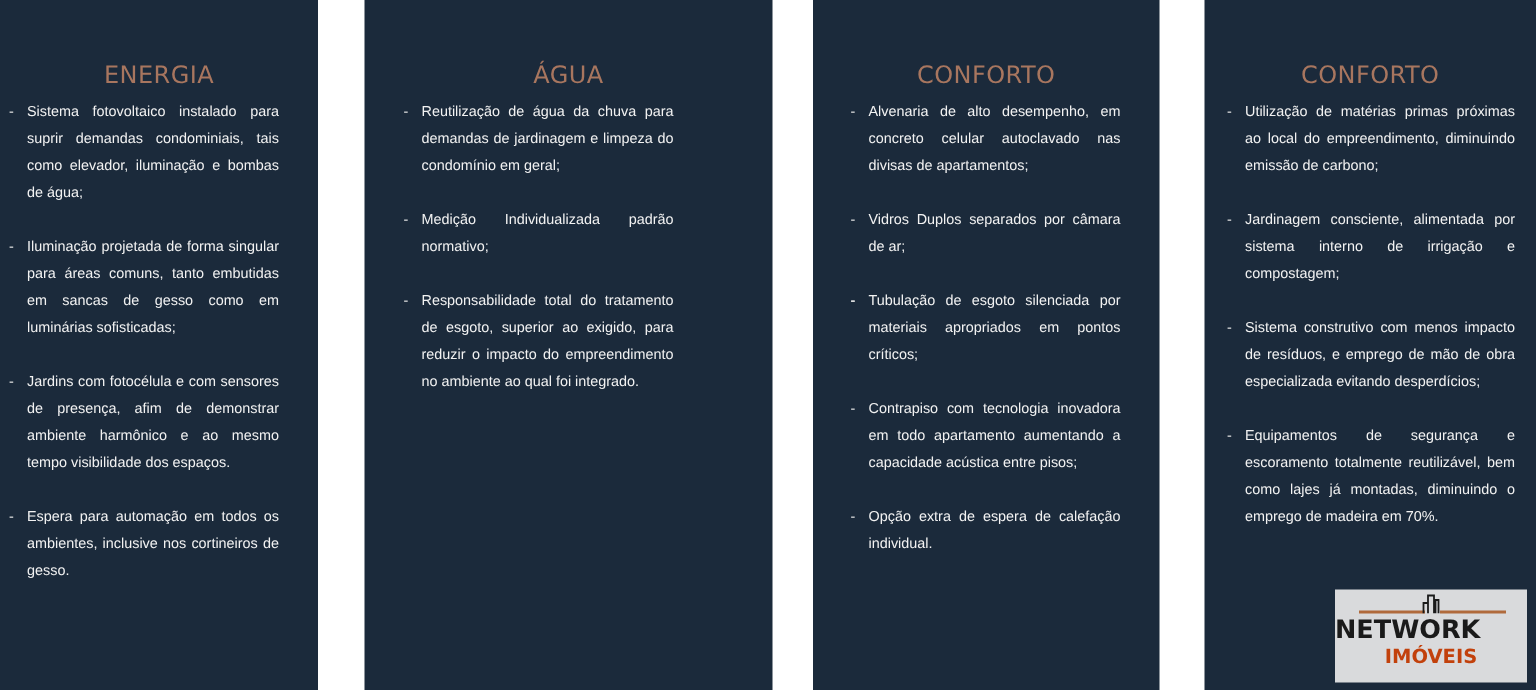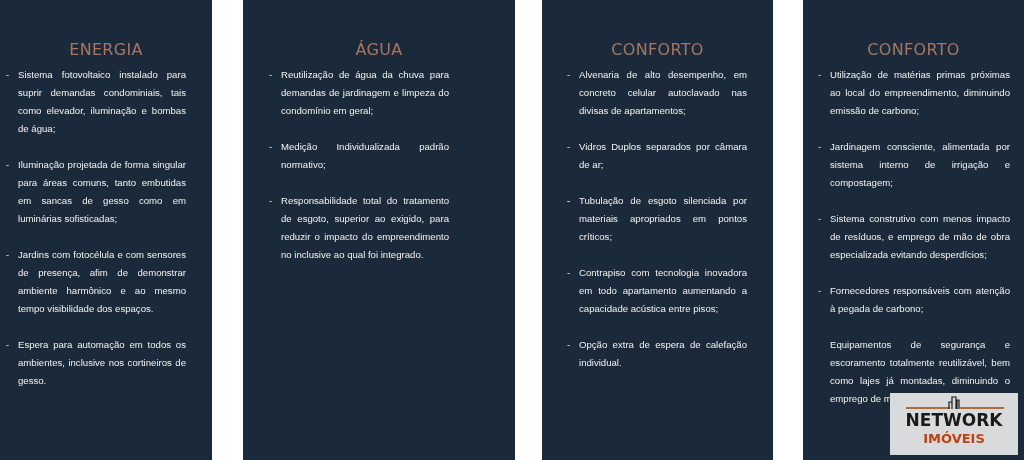--- a/index.html
+++ b/index.html
@@ -89,21 +89,21 @@
       left: 58px;
       top: 3px;
       width: 12px;
       height: 13px;
     }
     .logo-network {
       position: absolute;
       left: 0;
       right: 0;
       top: 17px;
-      text-align: center;
+      text-align: left;
       font-family: "DejaVu Sans", sans-serif;
       font-weight: bold;
       font-size: 17px;
       color: #1a1a1a;
       letter-spacing: 0px;
     }
     .logo-imoveis {
       position: absolute;
       left: 0;
       right: 0;
@@ -128,21 +128,21 @@
       <li class="item"><span class="dash">-</span><span>Jardins com fotocélula e com sensores de presença, afim de demonstrar ambiente harmônico e ao mesmo tempo visibilidade dos espaços.</span></li>
       <li class="item"><span class="dash">-</span><span>Espera para automação em todos os ambientes, inclusive nos cortineiros de gesso.</span></li>
     </ul>
   </section>
 
   <section class="panel panel-2">
     <h2 class="panel-title">ÁGUA</h2>
     <ul class="items">
       <li class="item"><span class="dash">-</span><span>Reutilização de água da chuva para demandas de jardinagem e limpeza do condomínio em geral;</span></li>
       <li class="item"><span class="dash">-</span><span>Medição Individualizada padrão normativo;</span></li>
-      <li class="item"><span class="dash">-</span><span>Responsabilidade total do tratamento de esgoto, superior ao exigido, para reduzir o impacto do empreendimento no inclusive ao qual foi integrado.</span></li>
+      <li class="item"><span class="dash">-</span><span>Responsabilidade total do tratamento de esgoto, superior ao exigido, para reduzir o impacto do empreendimento no ambiente ao qual foi integrado.</span></li>
     </ul>
   </section>
 
   <section class="panel panel-3">
     <h2 class="panel-title">CONFORTO</h2>
     <ul class="items">
       <li class="item"><span class="dash">-</span><span>Alvenaria de alto desempenho, em concreto celular autoclavado nas divisas de apartamentos;</span></li>
       <li class="item"><span class="dash">-</span><span>Vidros Duplos separados por câmara de ar;</span></li>
       <li class="item"><span class="dash">-</span></li>
       <li class="item"><span class="dash">-</span><span>Tubulação de esgoto silenciada por materiais apropriados em pontos críticos;</span></li>
@@ -150,21 +150,21 @@
       <li class="item"><span class="dash">-</span><span>Opção extra de espera de calefação individual.</span></li>
     </ul>
   </section>
 
   <section class="panel panel-4">
     <h2 class="panel-title">CONFORTO</h2>
     <ul class="items">
       <li class="item"><span class="dash">-</span><span>Utilização de matérias primas próximas ao local do empreendimento, diminuindo emissão de carbono;</span></li>
       <li class="item"><span class="dash">-</span><span>Jardinagem consciente, alimentada por sistema interno de irrigação e compostagem;</span></li>
       <li class="item"><span class="dash">-</span><span>Sistema construtivo com menos impacto de resíduos, e emprego de mão de obra especializada evitando desperdícios;</span></li>
-      <li class="item"><span class="dash">-</span><span>Fornecedores responsáveis com atenção à pegada de carbono;</span></li>
+      <li class="item"><span class="dash">-</span></li>
       <li class="item no-dash"><span>Equipamentos de segurança e escoramento totalmente reutilizável, bem como lajes já montadas, diminuindo o emprego de madeira em 70%.</span></li>
     </ul>
   </section>
 
   <div class="logo">
     <div class="logo-line l"></div>
     <div class="logo-line r"></div>
     <svg class="logo-building" viewBox="0 0 12 13">
       <path d="M1 13 V6 H4 V13 M4 13 V1 H8 V13 M9 13 V4 H11 V13" fill="none" stroke="#1a1a1a" stroke-width="1.2"></path>
     </svg>

